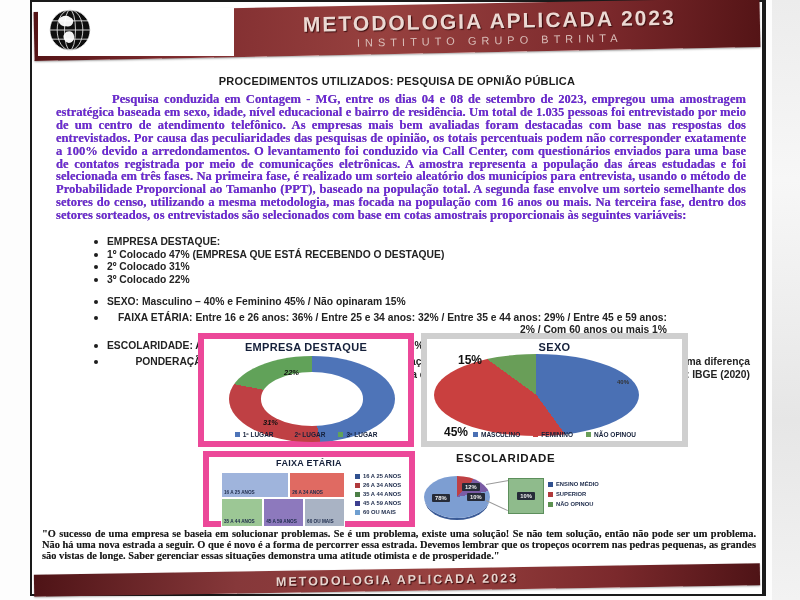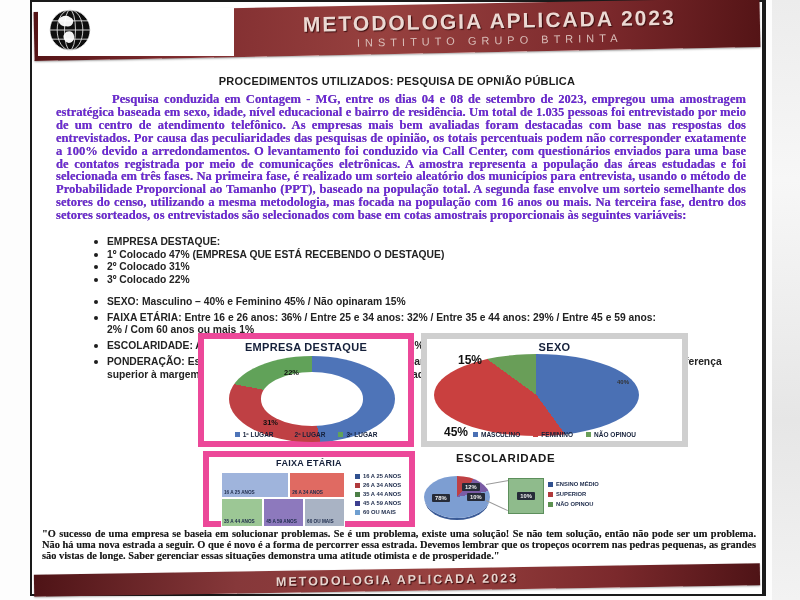--- a/index.html
+++ b/index.html
@@ -19,21 +19,21 @@
   .brand{font-size:34px;font-weight:800;color:#161616;letter-spacing:1px;line-height:30px;}
   .tagline{font-size:5px;letter-spacing:.4px;color:#3a3a3a;font-weight:700;}
 
   
   .doc-heading{position:absolute;top:73px;left:20px;right:20px;text-align:center;font-size:11px;font-weight:700;color:#1d1d1d;letter-spacing:.2px;}
   .para{position:absolute;top:91px;left:24px;width:690px;margin:0;font-family:"Liberation Serif",serif;font-size:12.6px;line-height:12.9px;font-weight:700;color:#6d28d9;text-align:justify;text-indent:56px;text-shadow:0 0 .4px rgba(0,0,0,.5);}
   .bullets{position:absolute;top:229px;left:58px;width:656px;margin:4px;padding:0;list-style:none;}
   .b{display:flex;gap:9px;font-size:10.3px;font-weight:700;color:#232323;line-height:11.5px;margin-top:1px;}
   .dot{width:4px;height:4px;border-radius:50%;background:#1d1d1d;margin-top:4px;flex:none;}
   .b.gap{margin-top:11px;}
-  .b.sp{margin-top:4px;line-height:12.3px;}
+  .b.sp{margin-top:4px;line-height:12.3px;text-align:right;}
   .b .w560{max-width:560px;}
 
   
   .chartbox{position:absolute;background:#fff;border:6px solid #ec4899;box-sizing:border-box;}
   .box-empresa{left:166px;top:331px;width:216px;height:114px;}
   .box-sexo{left:389px;top:331px;width:267px;height:114px;border-color:#cfcfcf;}
   .box-faixa{left:171px;top:449px;width:212px;height:76px;}
   .c-title{text-align:center;font-size:11px;font-weight:800;color:#15203a;margin-top:2px;letter-spacing:.3px;}
   .c-title.small{font-size:9px;margin-top:1px;}
 
@@ -149,21 +149,21 @@
           <span>ESCOLARIDADE: Até Ensino Médio: 78% / Ensino Superior: 12% / Pós graduação 10%</span>
         </li>
       <li class="b sp">
           <span class="dot"></span>
           <span>PONDERAÇÃO: Está prevista a possibilidade de ponderação para ajustar as variáveis mencionadas, caso haja uma diferença superior à margem de erro da pesquisa entre a amostra e os dados coletados. Fonte de dados: IBGE (2020)</span>
         </li>
     </ul>
 
     <div class="chartbox box-empresa">
       <div class="c-title">EMPRESA DESTAQUE</div>
-      <div class="donut" style="background: conic-gradient(rgb(78, 116, 184) 0deg, rgb(78, 116, 184) 169.2deg, rgb(191, 64, 68) 169.2deg, rgb(191, 64, 68) 280.8deg, rgb(97, 162, 89) 280.8deg, rgb(97, 162, 89) 360deg);">
+      <div class="donut" style="background: conic-gradient(rgb(78, 116, 184) 0deg, rgb(78, 116, 184) 169.2deg, rgb(191, 64, 68) 169.2deg, rgb(191, 64, 68) 280.8deg, rgb(97, 162, 89) 280.8deg, rgb(97, 162, 89) 360deg); font-style: italic;">
         <div class="hole"></div>
         <span class="dlbl lbl-e22">22%</span>
         <span class="dlbl lbl-e31">31%</span>
       </div>
       <div class="legend-row">
         <span class="li">
             <i class="sw" style="background-color: rgb(78, 116, 184);"></i>
             <span>1º LUGAR</span>
           </span>
         <span class="li">

